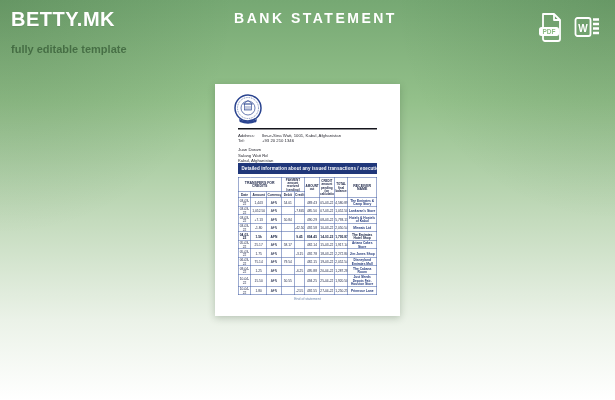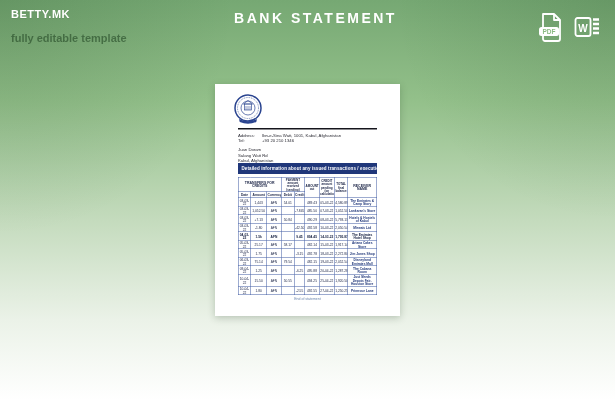--- a/index.html
+++ b/index.html
@@ -9,21 +9,21 @@
   .stage {
     position:relative; width:615px; height:400px; overflow:hidden;
     background:
       radial-gradient(circle at 0% 0%, rgba(15,55,20,0.16), rgba(15,55,20,0) 32%),
       radial-gradient(circle at 100% 0%, rgba(15,55,20,0.14), rgba(15,55,20,0) 30%),
       linear-gradient(to bottom, #76a873 0%, #93c08a 25%, #c4dbbd 55%, #ebf2e8 80%, #ffffff 100%);
   }
 
   
   .brand-block { position:absolute; left:11px; top:8px; color:#fff; cursor:pointer; }
-  .brand { font-size:11px; font-weight:bold; letter-spacing:0.5px; color:#fff;
+  .brand { font-size:20px; font-weight:bold; letter-spacing:0.5px; color:#fff;
            text-shadow:0 1px 1px rgba(0,0,0,0.08); }
   .tagline { margin-top:12px; font-size:11px; font-weight:bold; color:rgba(28,62,30,0.55); }
 
   .page-title { position:absolute; left:16px; right:0; top:10px; text-align:center;
                 color:#fff; font-size:14px; font-weight:bold; letter-spacing:2.5px; }
 
   .dl-icons { position:absolute; right:14px; top:12px; display:flex; gap:10px; }
   .dl-icon { width:27px; height:30px; cursor:pointer; }
 
   

